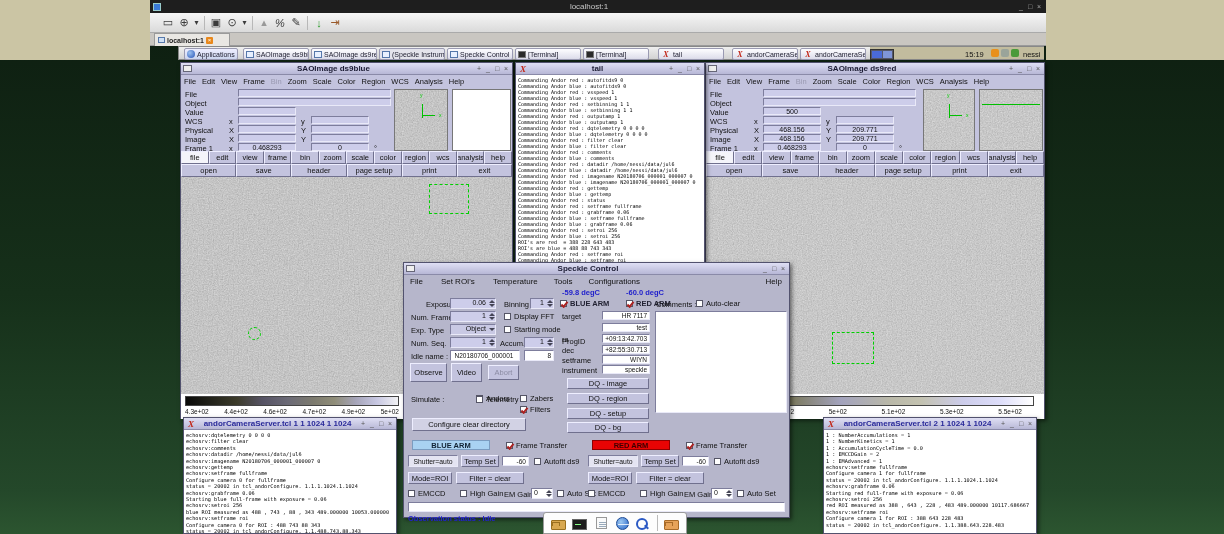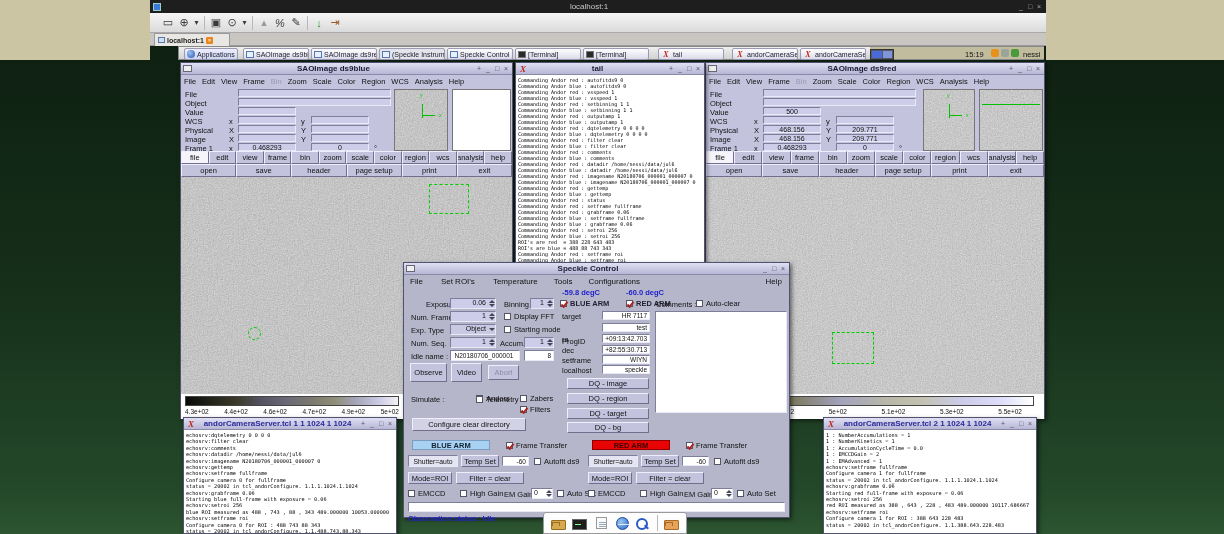--- a/index.html
+++ b/index.html
@@ -643,32 +643,32 @@
   <span class="lbl" style="left:158px;top:49px">target</span>
   <div class="went" style="left:198px;top:48px;width:48px;height:9px">HR 7117</div>
   <span class="lbl" style="left:158px;top:74px">ProgID</span>
   <div class="went" style="left:198px;top:60px;width:48px;height:9px">test</div>
   <span class="lbl" style="left:158px;top:72px">ra</span>
   <div class="went" style="left:198px;top:71px;width:48px;height:9px">+09:13:42.703</div>
   <span class="lbl" style="left:158px;top:83px">dec</span>
   <div class="went" style="left:198px;top:82px;width:48px;height:9px">+82:55:30.713</div>
   <span class="lbl" style="left:158px;top:93px">setframe</span>
   <div class="went" style="left:198px;top:92px;width:48px;height:9px">WIYN</div>
-  <span class="lbl" style="left:158px;top:103px">localhost</span>
+  <span class="lbl" style="left:158px;top:103px">instrument</span>
   <div class="went" style="left:198px;top:102px;width:48px;height:9px">speckle</div>
 
   <div class="abs" style="left:251px;top:48px;width:132px;height:102px;background:#fff;border:1px solid;border-color:#7d7d9c #e9e9f8 #e9e9f8 #7d7d9c"></div>
 
   <div class="btn" style="position:absolute;left:6px;top:100px;width:37px;height:19px">Observe</div>
   <div class="btn" style="position:absolute;left:47px;top:100px;width:31px;height:19px">Video</div>
   <div class="btn dim" style="position:absolute;left:84px;top:102px;width:31px;height:15px">Abort</div>
 
   <div class="btn" style="position:absolute;left:163px;top:115px;width:82px;height:11px">DQ - image</div>
   <div class="btn" style="position:absolute;left:163px;top:130px;width:82px;height:11px">DQ - region</div>
-  <div class="btn" style="position:absolute;left:163px;top:145px;width:82px;height:11px">DQ - target</div>
+  <div class="btn" style="position:absolute;left:163px;top:145px;width:82px;height:11px">DQ - setup</div>
   <div class="btn" style="position:absolute;left:163px;top:159px;width:82px;height:11px">DQ - bg</div>
 
   <span class="lbl" style="left:7px;top:132px">Simulate :</span>
   <div class="cb" style="left:72px;top:131px">
       <i></i>
       <span>Andors</span>
     </div>
   <div class="cb" style="left:116px;top:131px">
       <i></i>
       <span>Zabers</span>

